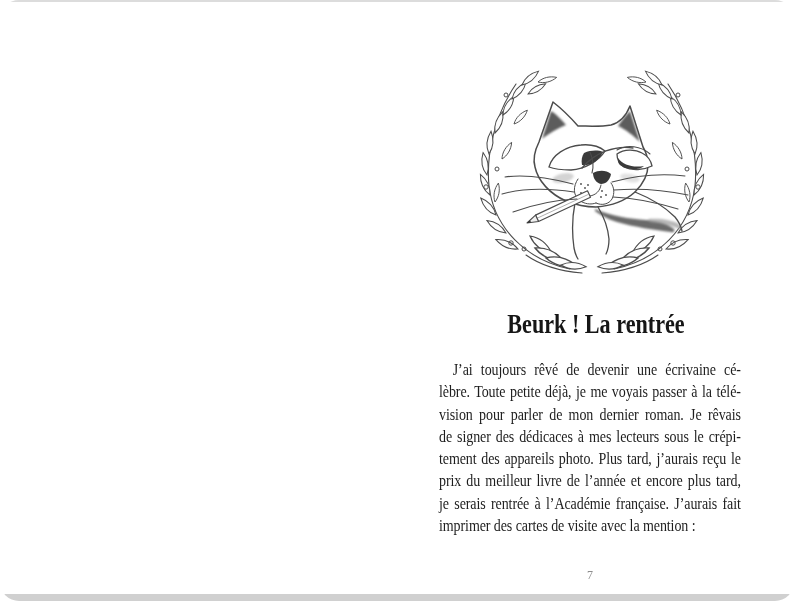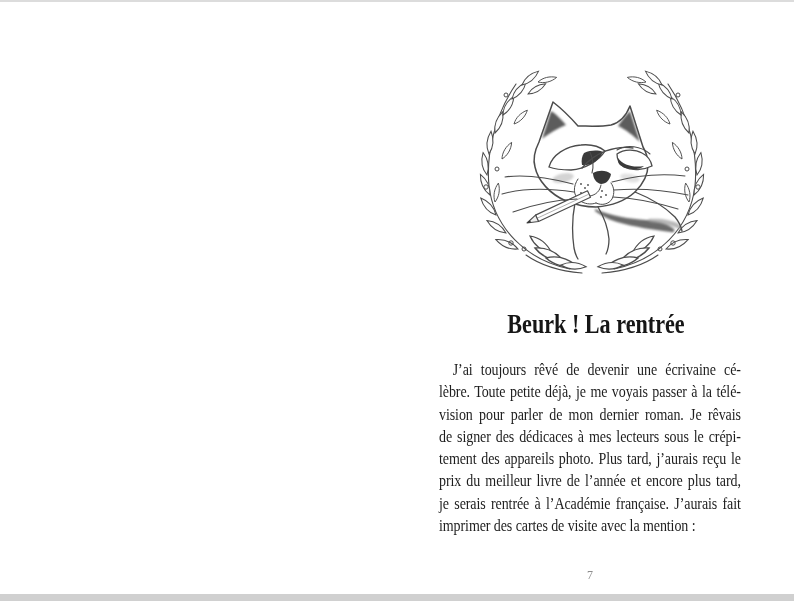--- a/index.html
+++ b/index.html
@@ -1,19 +1,20 @@
 <!DOCTYPE html>
 <html style="--paper: #ffffff; --ink: #1d1d1d; --ink-title: #161616; --folio: #8c8c8c; --sketch: #4c4c4c; --top-edge: #dcdcdc; --bottom-edge: #d0d0d0;"><head>
 <meta charset="utf-8">
 <style>
   html,body{margin:0;padding:0;background:#ffffff;}
   .spread{
     position:relative;width:794px;height:601px;overflow:hidden;
     background:var(--paper,#ffffff);
     font-family:"Liberation Serif", serif;
+    border-radius:19px;
   }
   .edge-top{position:absolute;top:0;left:0;width:794px;height:2px;background:var(--top-edge,#dcdcdc);}
   .edge-bottom{position:absolute;bottom:0;left:0;width:794px;height:7px;background:var(--bottom-edge,#d0d0d0);}
   .page{position:absolute;top:2px;height:592px;background:var(--paper,#ffffff);}
   .page.left{left:0;width:397px;}
   .page.right{left:397px;width:397px;}
   .illustration{position:absolute;left:81px;top:64px;width:228px;height:214px;color:var(--sketch,#4c4c4c);}
   .chapter-title{
     position:absolute;left:48px;top:305px;width:302px;margin:0;
     text-align:center;font-weight:bold;font-size:27px;line-height:34px;

